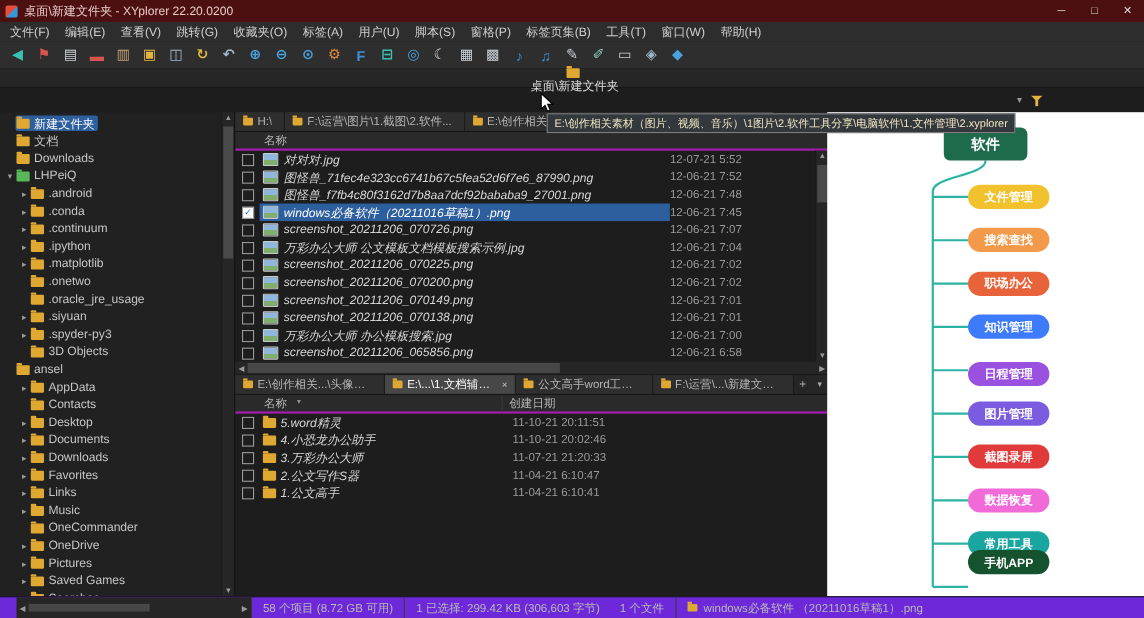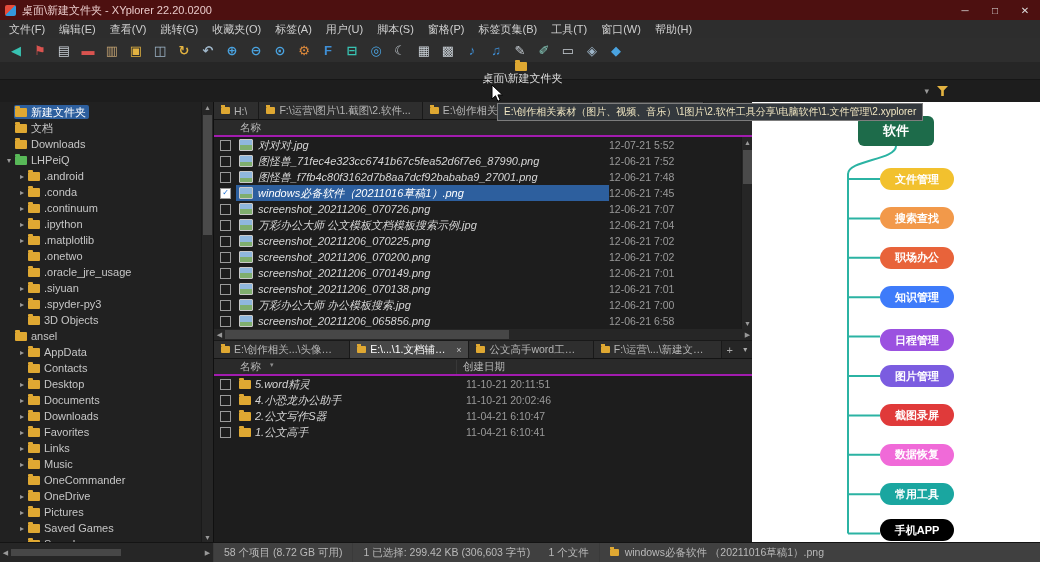--- a/index.html
+++ b/index.html
@@ -89,21 +89,21 @@
   .brow .name{flex:none;width:208px;}
   .brow .date{width:auto;padding-right:0;}
 
   
   .mindmap{position:absolute;left:752px;top:0;width:336px;height:453px;background:#fff;overflow:hidden;}
   .mm-svg{position:absolute;left:0;top:0;width:288px;height:453px;}
   .mm-root{position:absolute;left:106px;top:14px;width:76px;height:30px;border-radius:6px;color:#fff;font-weight:bold;font-size:13px;display:flex;align-items:center;justify-content:center;}
   .mm-node{position:absolute;left:128px;width:74px;height:22px;border-radius:11px;color:#fff;font-weight:bold;font-size:11px;display:flex;align-items:center;justify-content:center;white-space:nowrap;}
 
   
-  .statusbar{position:absolute;left:0;bottom:0;right:0;height:19px;background:#404040;border-top:1px solid #141414;display:flex;align-items:center;font-size:10.5px;color:#b9b9b9;}
+  .statusbar{position:absolute;left:0;bottom:0;right:0;height:19px;background:#6d28d9;border-top:1px solid #141414;display:flex;align-items:center;font-size:10.5px;color:#b9b9b9;padding-left:15px;}
   .sb-treescroll{width:213px;flex:none;height:100%;display:flex;align-items:center;background:#262626;border-right:1px solid #3a3a3a;}
   .sb-treescroll .hs-track{height:9px;}
   .sb-seg{height:100%;display:flex;align-items:center;gap:6px;padding:0 10px;border-right:1px solid #3a3a3a;white-space:nowrap;}
   .sb-seg.no-border{border-right:none;}
   .sb-file{flex:1;}
 
   
   .tooltip{position:absolute;left:497px;top:103px;height:16px;background:#33383d;border:1px solid #7d7d7d;color:#f0e6c2;font-size:10px;display:flex;align-items:center;padding:0 6px;white-space:nowrap;z-index:50;}
   .cursor{position:absolute;left:491px;top:84px;z-index:60;}
 </style>
@@ -644,20 +644,28 @@
 
             <div class="row brow">
               <span class="cb"></span>
               <span class="row-main" style="flex:none;">
                 <span class="folder-icon"></span>
                 <span class="name">4.小恐龙办公助手</span>
               </span>
               <span class="date">11-10-21 20:02:46</span>
             </div>
 
+            <div class="row brow">
+              <span class="cb"></span>
+              <span class="row-main" style="flex:none;">
+                <span class="folder-icon"></span>
+                <span class="name">3.万彩办公大师</span>
+              </span>
+              <span class="date">11-07-21 21:20:33</span>
+            </div>
 
             <div class="row brow">
               <span class="cb"></span>
               <span class="row-main" style="flex:none;">
                 <span class="folder-icon"></span>
                 <span class="name">2.公文写作S器</span>
               </span>
               <span class="date">11-04-21 6:10:47</span>
             </div>
 
@@ -682,21 +690,21 @@
 
       <div class="mm-node" style="top: 66px; background: rgb(242, 193, 46);">文件管理</div>
           <div class="mm-node" style="top: 105.4px; background: rgb(242, 153, 74);">搜索查找</div>
           <div class="mm-node" style="top: 144.8px; background: rgb(232, 99, 58);">职场办公</div>
           <div class="mm-node" style="top: 184.2px; background: rgb(62, 123, 250);">知识管理</div>
           <div class="mm-node" style="top: 227px; background: rgb(155, 81, 224);">日程管理</div>
           <div class="mm-node" style="top: 263px; background: rgb(123, 92, 224);">图片管理</div>
           <div class="mm-node" style="top: 302.4px; background: rgb(224, 58, 58);">截图录屏</div>
           <div class="mm-node" style="top: 341.8px; background: rgb(240, 106, 216);">数据恢复</div>
           <div class="mm-node" style="top: 381.2px; background: rgb(26, 166, 160);">常用工具</div>
-          <div class="mm-node" style="top: 417px; background: #000000;">手机APP</div>
+          <div class="mm-node" style="top: 398px; background: #14532d;">手机APP</div>
         </div>
     </div>
   </div>
 
   <div class="statusbar">
     <div class="sb-treescroll">
       <span class="hs-arrow">◀</span>
       <div class="hs-track">
           <div class="hs-thumb" style="width:110px;"></div>
         </div>

